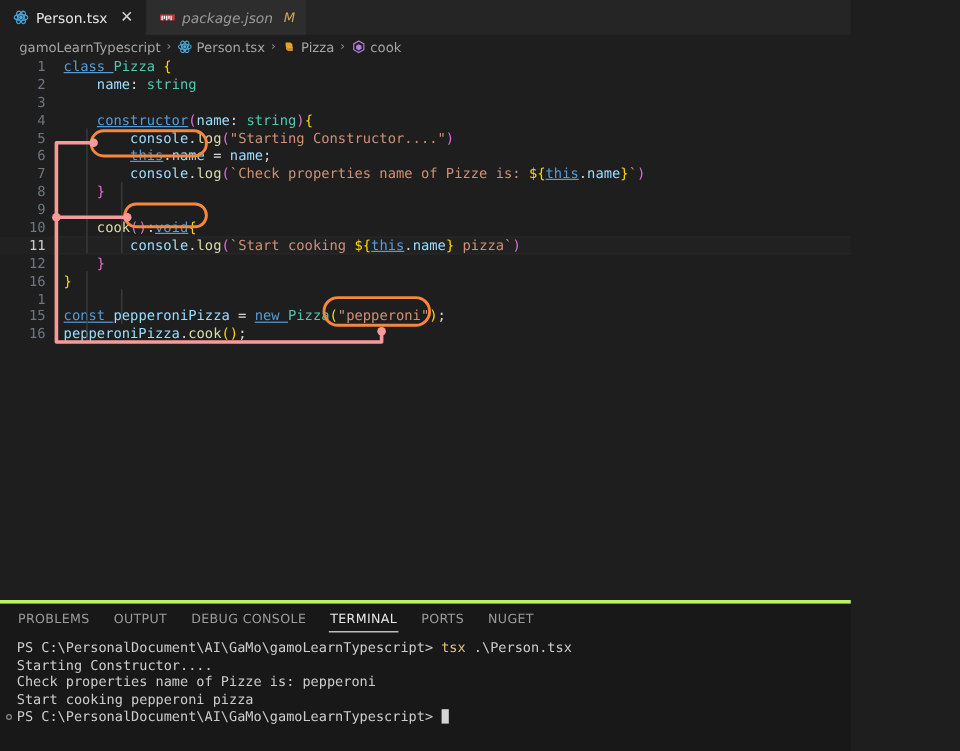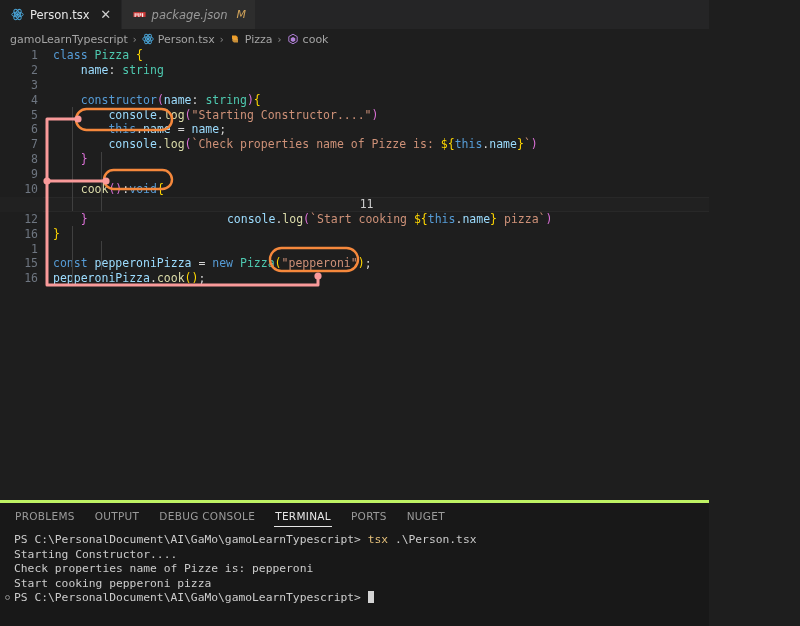--- a/index.html
+++ b/index.html
@@ -59,21 +59,21 @@
     font-style: italic;
     margin-left: 3px;
   }
 
   
   .breadcrumb {
     height: 18px;
     background: #1e1e1e;
     display: flex;
     align-items: center;
-    padding-left: 10px;
+    padding-left: 16px;
     gap: 4px;
     font-size: 11px;
     color: #a4a4a4;
     flex: 0 0 auto;
     white-space: nowrap;
   }
   .crumb { display: inline-flex; align-items: center; gap: 4px; }
   .sep { color: #8a8a8a; font-size: 10px; padding: 0 1px; }
   .crumbicon { width: 12px; height: 12px; display: inline-block; }
 
@@ -91,21 +91,21 @@
     font-size: 11.5px;
     line-height: 14.9px;
   }
   .crow {
     position: relative;
     height: 14.9px;
     display: flex;
     align-items: center;
     white-space: pre;
   }
-  .crow.active { background: #212121; flex-direction: column; }
+  .crow.active { background: #212121; }
   .crow.active::before {
     content: "";
     position: absolute;
     left: 43px; right: 0; top: 0;
     height: 1px;
     background: #282828;
   }
   .crow.active::after {
     content: "";
     position: absolute;
@@ -128,21 +128,21 @@
     white-space: pre;
   }
   
   .guide {
     position: absolute;
     width: 1px;
     background: #404040;
   }
 
   
-  .t-key   { color: #569cd6; }
+  .t-key   { color: #569cd6; text-decoration: underline; }
   .t-type  { color: #4ec9b0; }
   .t-var   { color: #9cdcfe; }
   .t-fn    { color: #dcdcaa; }
   .t-str   { color: #ce9178; }
   .t-brk1  { color: #ffd700; }
   .t-brk2  { color: #da70d6; }
   .t-plain { color: #d4d4d4; }
 
   
   .annot {

